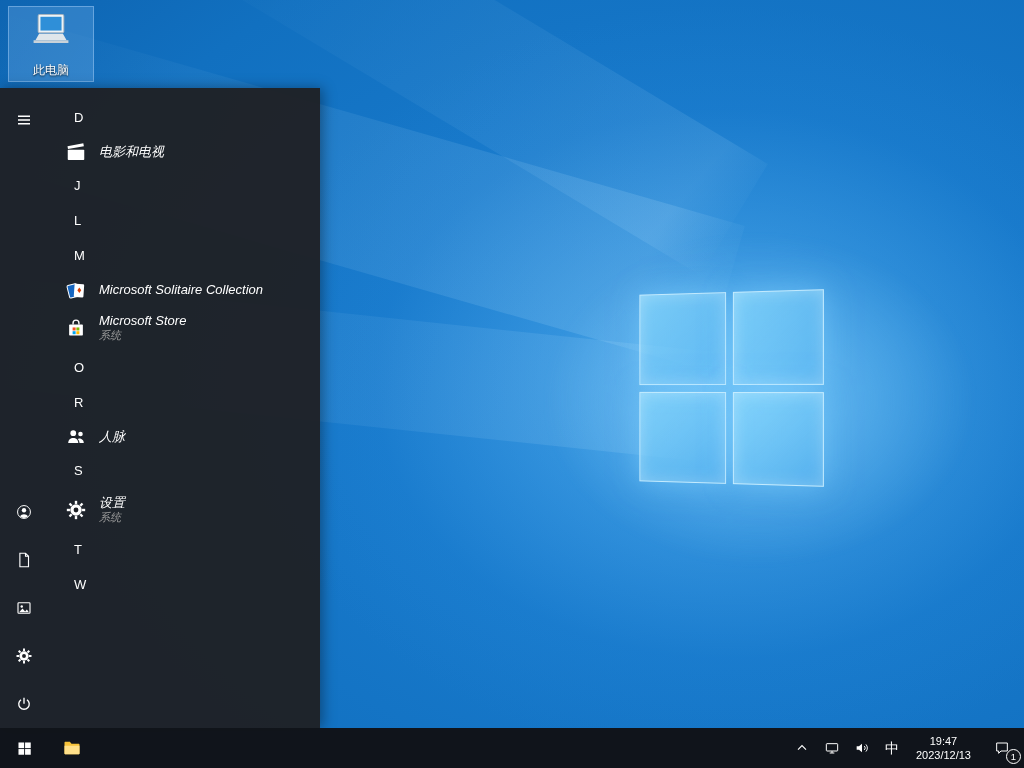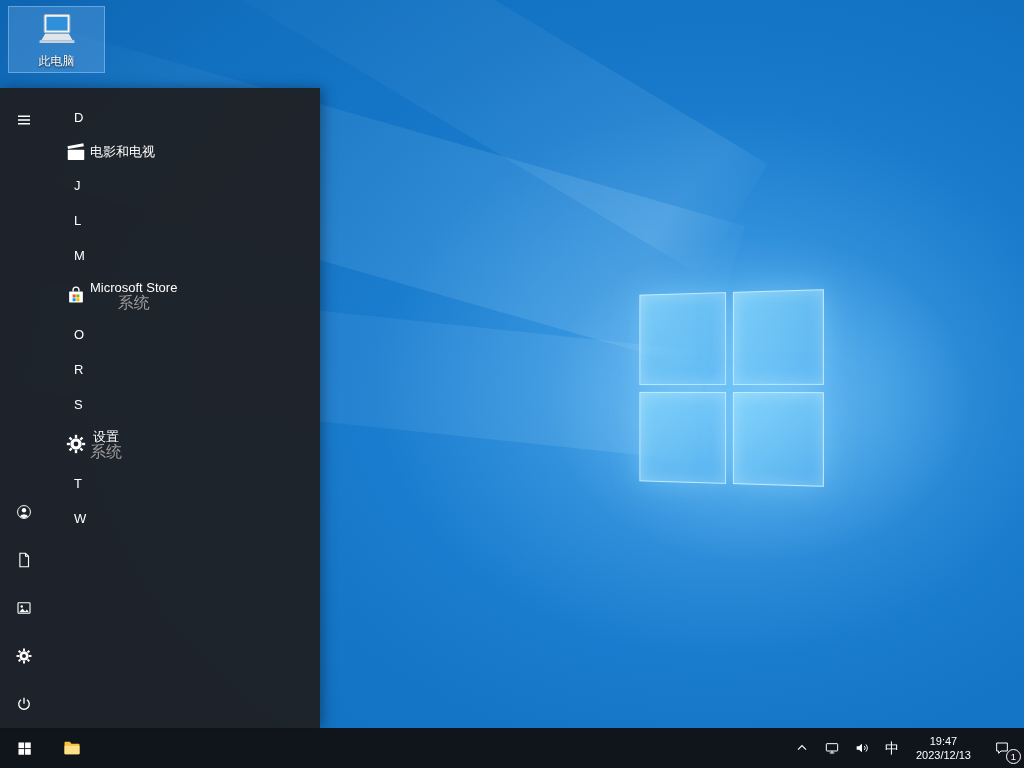--- a/index.html
+++ b/index.html
@@ -23,46 +23,46 @@
   .logo-glow { position:absolute; left:545px; top:235px; width:430px; height:330px; pointer-events:none;
     background:radial-gradient(closest-side, rgba(140,215,255,.55), rgba(140,215,255,0)); filter:blur(4px); }
   .win-logo { position:absolute; left:634px; top:292px; width:190px; height:192px;
     display:grid; grid-template-columns:1fr 1fr; grid-template-rows:1fr 1fr; gap:7px;
     transform:perspective(800px) rotateY(-14deg); }
   .pane { background:linear-gradient(135deg, rgba(135,215,252,.78), rgba(90,185,245,.45));
     border:1px solid rgba(205,240,255,.9);
     box-shadow:0 0 26px rgba(130,210,255,.5), inset 0 0 16px rgba(255,255,255,.28); }
 
   
-  .desktop-icon { position:absolute; left:8px; top:6px; width:97px; padding:3px 2px 2px;
-    display:flex; flex-direction:column; align-items:center; gap:1px; cursor:default;
+  .desktop-icon { position:absolute; left:8px; top:6px; width:86px; padding:3px 2px 2px;
+    display:flex; flex-direction:column; align-items:center; gap:10px; cursor:default;
     background:rgba(130,185,240,.28); border:1px solid rgba(170,210,250,.45); }
   .desktop-icon .di-label { color:#fff; font-size:12px; text-shadow:0 1px 2px rgba(0,0,0,.85); }
   .desktop-icon svg { width:44px; height:42px; }
 
   
   .start-menu { position:absolute; left:0; top:88px; bottom:40px; width:320px;
     background:rgba(31,33,38,.97); display:flex; box-shadow:3px 0 12px rgba(0,0,0,.35); color:#fff; }
   .rail { width:48px; flex:0 0 48px; display:flex; flex-direction:column; padding-top:12px; }
   .rail-btn { width:48px; height:48px; display:flex; align-items:center; justify-content:center;
     background:none; border:none; cursor:pointer; }
   .rail-btn svg { width:18px; height:18px; }
   .rail-btn.hamburger { height:40px; }
   .rail-spacer { flex:1; }
 
   .app-list { flex:1; padding-top:12px; overflow:hidden; }
   .letter-header { height:35px; display:flex; align-items:center; padding-left:26px;
     font-size:13px; color:#fff; cursor:pointer; }
-  .app-row { height:33px; display:flex; align-items:center; padding-left:16px; gap:2px;
-    font-size:13px; cursor:pointer; }
-  .app-row.two-line { height:44px;text-align:center; }
+  .app-row { height:33px; display:flex; align-items:center; padding-left:16px; gap:11px;
+    font-size:13px; cursor:pointer;font-style:italic; }
+  .app-row.two-line { height:44px; }
   .app-icon { width:24px; height:24px; flex:0 0 24px; display:flex; align-items:center; justify-content:center; }
   .app-icon svg { width:22px; height:22px; }
   .app-text { display:flex; flex-direction:column; line-height:15px; }
-  .app-sublabel { font-size:16px; color:#9b9b9b; }
+  .app-sublabel { font-size:11px; color:#9b9b9b; }
   .row-chevron { margin-left:auto; margin-right:18px; display:flex; }
   .row-chevron svg { width:12px; height:12px; }
 
   
   .taskbar { position:absolute; left:0; right:0; bottom:0; height:40px;
     background:rgba(16,18,23,.98); display:flex; align-items:stretch; color:#fff; z-index:5; }
   .tb-btn { width:48px; height:40px; display:flex; align-items:center; justify-content:center;
     background:none; border:none; cursor:pointer; }
   .tb-btn svg { width:17px; height:17px; }
   .tray { margin-left:auto; display:flex; align-items:center; }
@@ -179,20 +179,30 @@
         <span>J</span>
       </div>
 
       <div class="letter-header">
         <span>L</span>
       </div>
 
       <div class="letter-header">
         <span>M</span>
       </div>
+      <div class="app-row">
+        <span class="app-icon">
+          <svg viewBox="0 0 24 24">
+            <rect x="3.5" y="6" width="10.5" height="14" rx="1.3" transform="rotate(-14 8.75 13)" fill="#1565c0" stroke="#fff" stroke-width="1.1"></rect>
+            <rect x="10" y="5.5" width="10.5" height="14.5" rx="1.3" transform="rotate(4 15.25 12.75)" fill="#fff"></rect>
+            <path d="M15.6 9.2l2.1 3.1-2.1 3.1-2.1-3.1z" fill="#d83b01"></path>
+          </svg>
+        </span>
+        <span class="app-label">Microsoft Solitaire Collection</span>
+      </div>
       <div class="app-row two-line">
         <span class="app-icon">
           <svg viewBox="0 0 24 24">
             <path d="M8.8 8.2V6.6a3.2 3.2 0 0 1 6.4 0v1.6" fill="none" stroke="#fff" stroke-width="1.5"></path>
             <rect x="4.5" y="8.2" width="15" height="12" rx="0.8" fill="#fff"></rect>
             <rect x="8.3" y="11.4" width="3.3" height="3.3" fill="#f25022"></rect>
             <rect x="12.4" y="11.4" width="3.3" height="3.3" fill="#7fba00"></rect>
             <rect x="8.3" y="15.5" width="3.3" height="3.3" fill="#00a4ef"></rect>
             <rect x="12.4" y="15.5" width="3.3" height="3.3" fill="#ffb900"></rect>
           </svg>
@@ -202,20 +212,31 @@
           <span class="app-sublabel">系统</span>
         </span>
       </div>
 
       <div class="letter-header">
         <span>O</span>
       </div>
 
       <div class="letter-header">
         <span>R</span>
+      </div>
+      <div class="app-row">
+        <span class="app-icon">
+          <svg viewBox="0 0 24 24" fill="#fff">
+            <circle cx="9" cy="7.8" r="3.1"></circle>
+            <path d="M3.5 18.5c0-3.1 2.5-5.3 5.5-5.3s5.5 2.2 5.5 5.3z"></path>
+            <circle cx="16.9" cy="8.7" r="2.5"></circle>
+            <path d="M15.4 13.7c2.7 0 5.1 1.9 5.1 4.8h-4.6a7 7 0 0 0-2-4.3z"></path>
+          </svg>
+        </span>
+        <span class="app-label">人脉</span>
       </div>
 
       <div class="letter-header">
         <span>S</span>
       </div>
       <div class="app-row two-line">
         <span class="app-icon">
           <svg viewBox="0 0 24 24">
             <g fill="#fff">
               <rect x="10.7" y="2" width="2.6" height="3.4"></rect>

